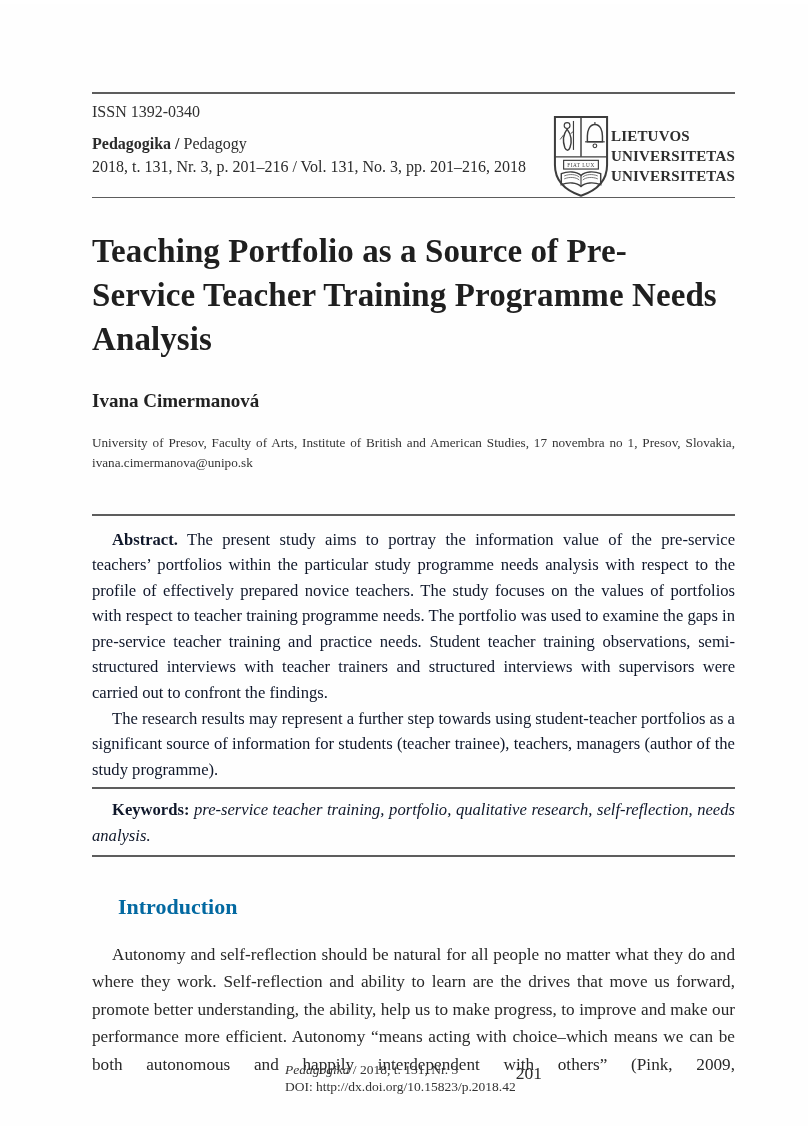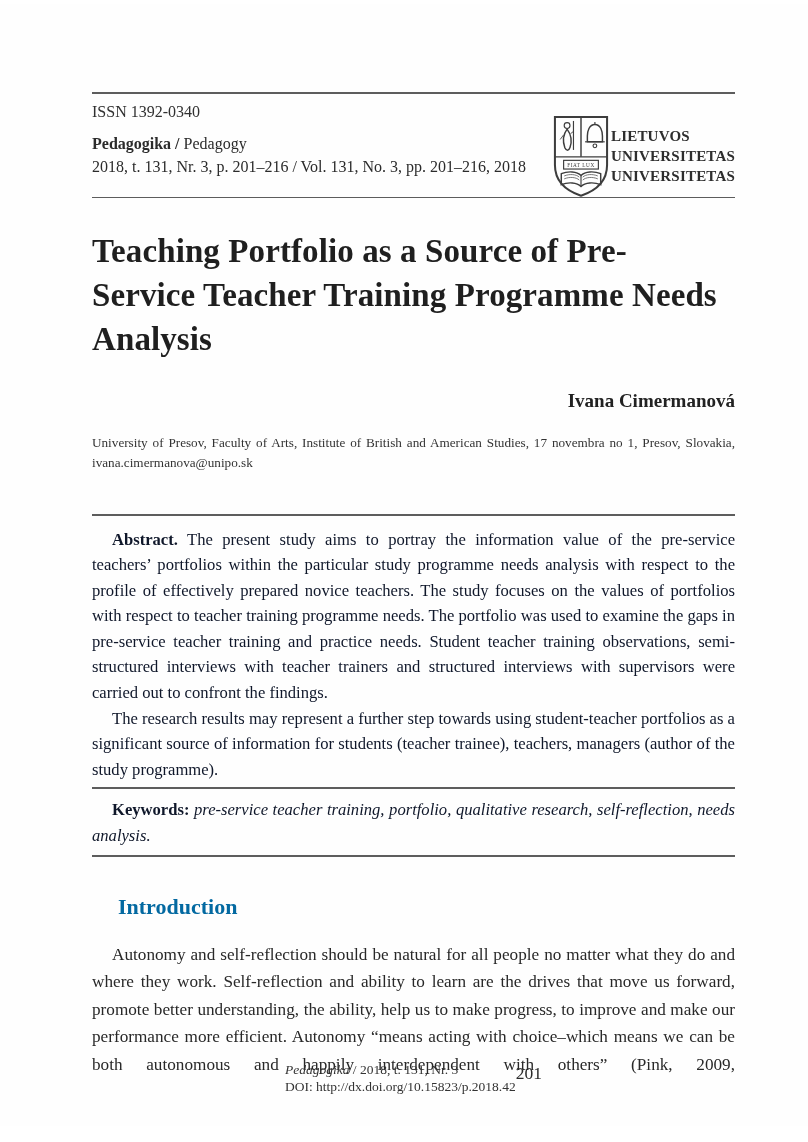--- a/index.html
+++ b/index.html
@@ -44,21 +44,21 @@
   }
 
   .title {
     margin: 31px 0 0 0;
     font-size: 33px;
     line-height: 44px;
     font-weight: 700;
     color: #1f1f1f;
     letter-spacing: 0.1px;
   }
-  .author { margin-top: 29px; font-size: 19px; font-weight: 700; color: #222; text-align: right; }
+  .author { margin-top: 29px; font-size: 19px; font-weight: 700; color: #222; }
   .affiliation {
     margin-top: 21px;
     font-size: 13.2px;
     line-height: 19.5px;
     color: #333;
     text-align: justify;
     text-align-last: justify;
   }
   .email { font-size: 13.2px; line-height: 19.5px; color: #333; }
 

